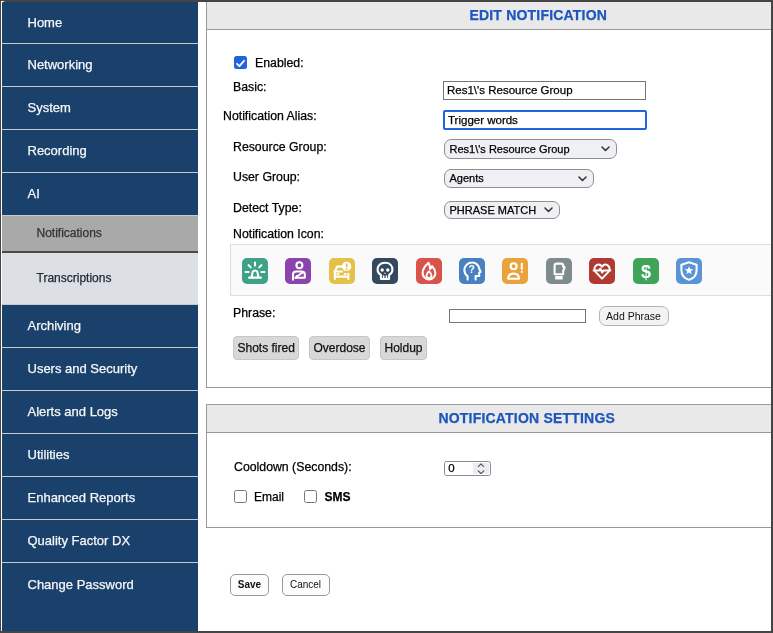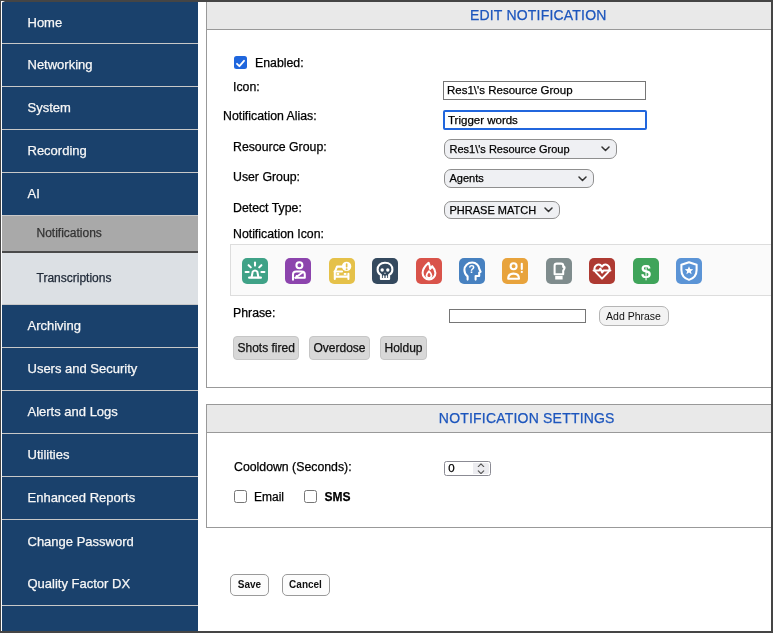--- a/index.html
+++ b/index.html
@@ -6,21 +6,21 @@
 body{width:773px;height:633px;position:relative;font-family:"Liberation Sans",sans-serif;background:#fff;overflow:hidden;-webkit-font-smoothing:antialiased}
 .mi,.sub1,.sub2,.lbl,.inp,.sel,.tag,.phead{-webkit-text-stroke:0.25px currentColor}
 #frame{position:absolute;left:0;top:0;width:773px;height:633px;border-left:1.5px solid #454545;border-top:2px solid #454545;border-right:2px solid #454545;border-bottom:2px solid #454545;box-sizing:border-box;pointer-events:none;z-index:50}
 
 #side{position:absolute;left:1.5px;top:2px;width:196px;height:629px;background:#1a416c}
 .mi{box-sizing:border-box;height:43px;border-bottom:1.5px solid #c8c8c8;color:#f7f7f7;font-size:13px;display:flex;align-items:center;padding-left:26px}
 .sub1{box-sizing:border-box;height:36.5px;background:#a9a9a9;border-bottom:2px solid #4a4a4a;color:#333;font-size:12px;display:flex;align-items:center;padding-left:35px}
 .sub2{box-sizing:border-box;height:52px;background:#dce0e4;border-bottom:1.5px solid #c8c8c8;color:#202a38;font-size:12px;display:flex;align-items:center;padding-left:35px}
 
 .panel{position:absolute;left:205.5px;width:565.5px;background:#fff;border-left:1px solid #999;border-bottom:1px solid #999;box-sizing:border-box}
-.phead{background:#e9e9e9;border-bottom:1px solid #999;display:flex;align-items:center;justify-content:center;font-size:14px;font-weight:normal;color:#1d56bd;letter-spacing:0.2px}
+.phead{background:#e9e9e9;border-bottom:1px solid #999;display:flex;align-items:center;justify-content:center;font-size:14px;font-weight:bold;color:#1d56bd;letter-spacing:0.2px}
 
 .lbl{position:absolute;font-size:12.3px;color:#000;white-space:nowrap}
 .inp{position:absolute;box-sizing:border-box;border:1px solid #767676;background:#fff;font-size:11.5px;color:#000;display:flex;align-items:center;padding-left:3px;white-space:nowrap}
 .sel{position:absolute;box-sizing:border-box;border:1px solid #8f8f8f;border-radius:7px;background:#eff0f3;font-size:11px;color:#000;display:flex;align-items:center;padding-left:5px;white-space:nowrap}
 .sel svg{position:absolute;right:6px;top:50%;margin-top:-2.5px}
 .cb{position:absolute;box-sizing:border-box;width:13px;height:13px;border:1px solid #767676;border-radius:2.5px;background:#fff}
 .cbc{position:absolute;width:13px;height:13px;border-radius:2.5px;background:#1f66dd}
 .ic{position:absolute;top:258px;width:26px;height:26px;border-radius:5px}
 .tag{position:absolute;top:335.5px;box-sizing:border-box;height:24.5px;background:#d8d8d8;border:1px solid #c6c6c6;border-radius:4px;font-size:12px;color:#111;display:flex;align-items:center;padding:0 3.5px}
 .ic svg .s{stroke:#fff;fill:none;stroke-width:2.05px;stroke-linecap:round;stroke-linejoin:round}
@@ -41,37 +41,37 @@
   <div class="mi">System</div>
   <div class="mi">Recording</div>
   <div class="mi" style="height:43.5px">AI</div>
   <div class="sub1">Notifications</div>
   <div class="sub2">Transcriptions</div>
   <div class="mi">Archiving</div>
   <div class="mi">Users and Security</div>
   <div class="mi">Alerts and Logs</div>
   <div class="mi">Utilities</div>
   <div class="mi">Enhanced Reports</div>
+  <div class="mi">Quality Factor DX</div>
   <div class="mi" style="border-bottom:none">Change Password</div>
-  <div class="mi">Quality Factor DX</div>
 </div>
 
 <div class="panel" id="p1" style="top:2px;height:385.5px">
   <div class="phead" style="height:26.5px;padding-left:99px">EDIT NOTIFICATION</div>
 </div>
 <div class="panel" id="p2" style="top:403.5px;height:124px;border-top:1px solid #999">
   <div class="phead" style="height:27.5px;padding-left:76px">NOTIFICATION SETTINGS</div>
 </div>
 
 <div class="cbc" style="left:233.5px;top:56px"><svg width="13" height="13" viewBox="0 0 13 13">
       <path d="M3,6.8 L5.4,9.2 L10,3.8" stroke="#fff" stroke-width="1.8" fill="none" stroke-linecap="round" stroke-linejoin="round"></path>
     </svg></div>
 <div class="lbl" style="left:255px;top:55.5px">Enabled:</div>
 
-<div class="lbl" style="left:233px;top:79.5px">Icon:</div>
+<div class="lbl" style="left:233px;top:79.5px">Basic:</div>
 <div class="inp" style="left:443px;top:80.5px;width:202.5px;height:19px">Res1\'s Resource Group</div>
 
 <div class="lbl" style="left:223px;top:109px">Notification Alias:</div>
 <div class="inp" style="left:443px;top:110px;width:203.5px;height:19.5px;border:2px solid #2166dd;border-radius:2px">Trigger words</div>
 
 <div class="lbl" style="left:233px;top:139.5px">Resource Group:</div>
 <div class="sel" style="left:443.5px;top:138.5px;width:173px;height:20.5px">Res1\'s Resource Group<svg width="9" height="6" viewBox="0 0 9 6">
       <path d="M1,1 L4.5,4.5 L8,1" stroke="#333" stroke-width="1.5" fill="none" stroke-linecap="round" stroke-linejoin="round"></path>
     </svg></div>
 
@@ -170,13 +170,13 @@
         <path d="M1,1 L4,4 L7,1" stroke="#555" stroke-width="1.3" fill="none" stroke-linecap="round" stroke-linejoin="round"></path>
       </svg>
   </span>
 </div>
 <div class="cb" style="left:234px;top:490px"></div>
 <div class="lbl" style="left:254px;top:489.5px;font-weight:normal;font-size:12px">Email</div>
 <div class="cb" style="left:304px;top:490px"></div>
 <div class="lbl" style="left:324.5px;top:489.5px;font-weight:bold;font-size:12px">SMS</div>
 
 <div class="btn" style="left:230px;top:574px;width:38.8px;height:21.8px;font-size:10px;font-weight:bold;border-radius:5px;border-color:#9a9a9a">Save</div>
-<div class="btn" style="left:281.5px;top:574px;width:48px;height:21.8px;font-size:10px;font-weight:bold;border-radius:5px;border-color:#9a9a9a">Cancel</div>
+<div class="btn" style="left:281.5px;top:574px;width:48px;height:21.8px;font-size:10px;font-weight:normal;border-radius:5px;border-color:#9a9a9a">Cancel</div>
 
 </body></html>

